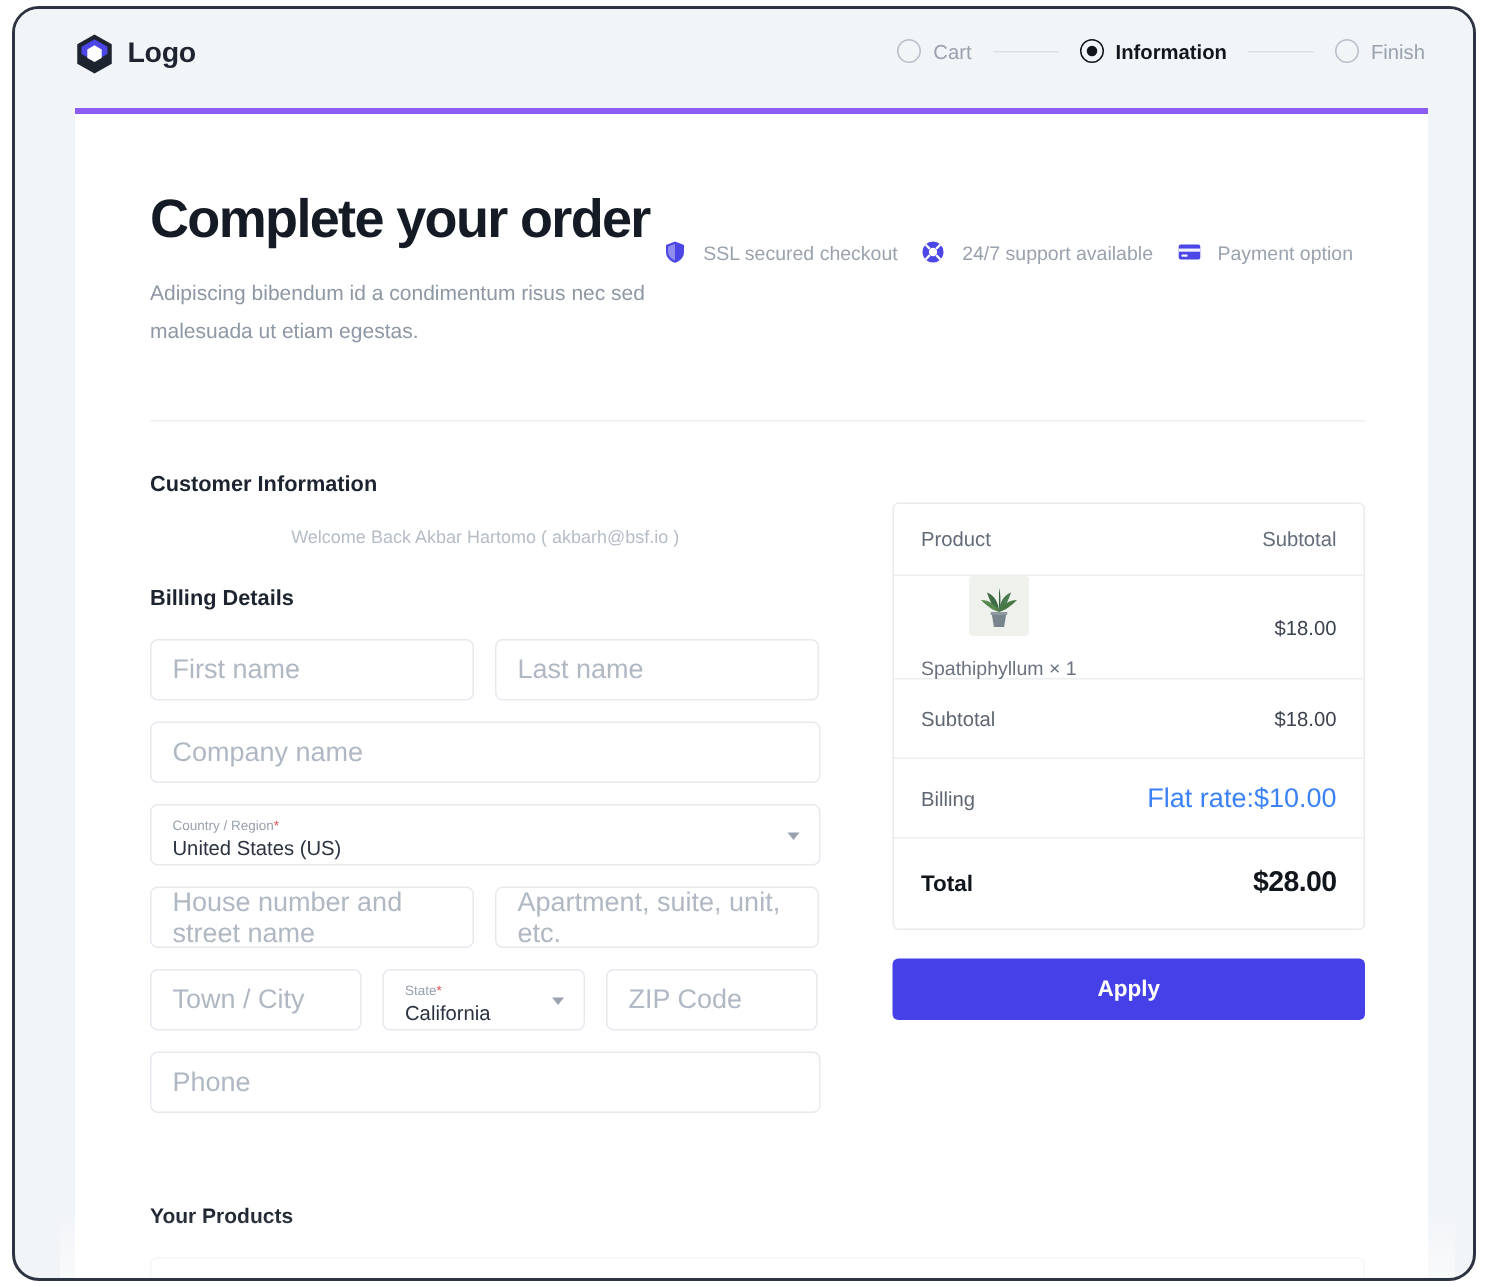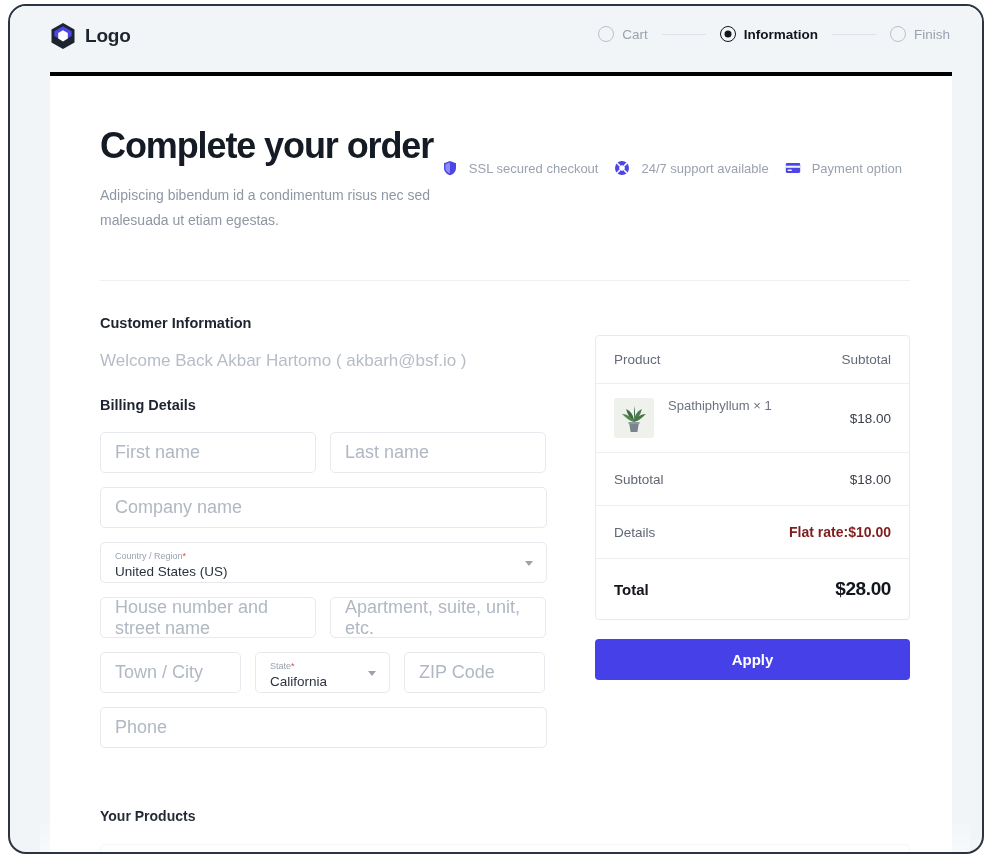--- a/index.html
+++ b/index.html
@@ -104,21 +104,21 @@
   }
 
   
   .card {
     position: absolute;
     left: 40px;
     top: 66px;
     width: 902px;
     height: 784px;
     background: #ffffff;
-    border-top: 4px solid #000000;
+    border-top: 4px solid #8b5cf6;
   }
 
   .card-inner {
     position: absolute;
     left: 50px;
     top: 0;
     width: 810px;
   }
 
   
@@ -178,22 +178,23 @@
   .col-left { width: 447px; flex: 0 0 auto; }
   .col-right { width: 315px; flex: 0 0 auto; }
 
   .section-head {
     font-size: 14.5px;
     font-weight: 700;
     color: #1d2430;
   }
   .welcome {
     margin-top: 20px;
-    font-size: 17px;
+    font-size: 12px;
     color: #b6bdc7;
+    text-align: center;
   }
   .billing-head {
     margin-top: 26px;
     font-size: 14.5px;
     font-weight: 700;
     color: #1d2430;
   }
 
   
   .form { margin-top: 19px; }
@@ -263,21 +264,23 @@
   }
   .ob-row:last-child { border-bottom: none; }
   .ob-head { height: 48px; }
   .ob-head .k, .ob-head .v {
     font-size: 13.5px;
     color: #646c79;
   }
   .ob-item { height: 69px; }
   .ob-item-left {
     display: flex;
+    align-items: center;
     gap: 14px;
+    flex-direction: column;
   }
   .thumb {
     width: 40px; height: 40px;
     border-radius: 3px;
     background: #eef1ec;
     flex: 0 0 auto;
     display: block;
   }
   .ob-item .name {
     font-size: 13px;
@@ -285,21 +288,21 @@
   }
   .ob-item .price {
     font-size: 13.5px;
     color: #3b414d;
   }
   .ob-sub { height: 53px; }
   .ob-sub .k { font-size: 13.5px; color: #5f6772; }
   .ob-sub .v { font-size: 13.5px; color: #3b414d; }
   .ob-ship { height: 53px; }
   .ob-ship .k { font-size: 13.5px; color: #5f6772; }
-  .ob-ship .v { font-size: 14px; color: #7f1d1d; font-weight: bold; }
+  .ob-ship .v { font-size: 18px; color: #3b82f6; }
   .ob-total { height: 60px; }
   .ob-total .k {
     font-size: 15px;
     font-weight: 700;
     color: #11151c;
   }
   .ob-total .v {
     font-size: 19px;
     font-weight: 700;
     color: #11151c;
@@ -528,21 +531,21 @@
               </span>
               <span class="price">$18.00</span>
             </div>
 
             <div class="ob-row ob-sub">
               <span class="k">Subtotal</span>
               <span class="v">$18.00</span>
             </div>
 
             <div class="ob-row ob-ship">
-              <span class="k">Details</span>
+              <span class="k">Billing</span>
               <span class="v">Flat rate:$10.00</span>
             </div>
 
             <div class="ob-row ob-total">
               <span class="k">Total</span>
               <span class="v">$28.00</span>
             </div>
           </div>
 
           <div class="coupon">

